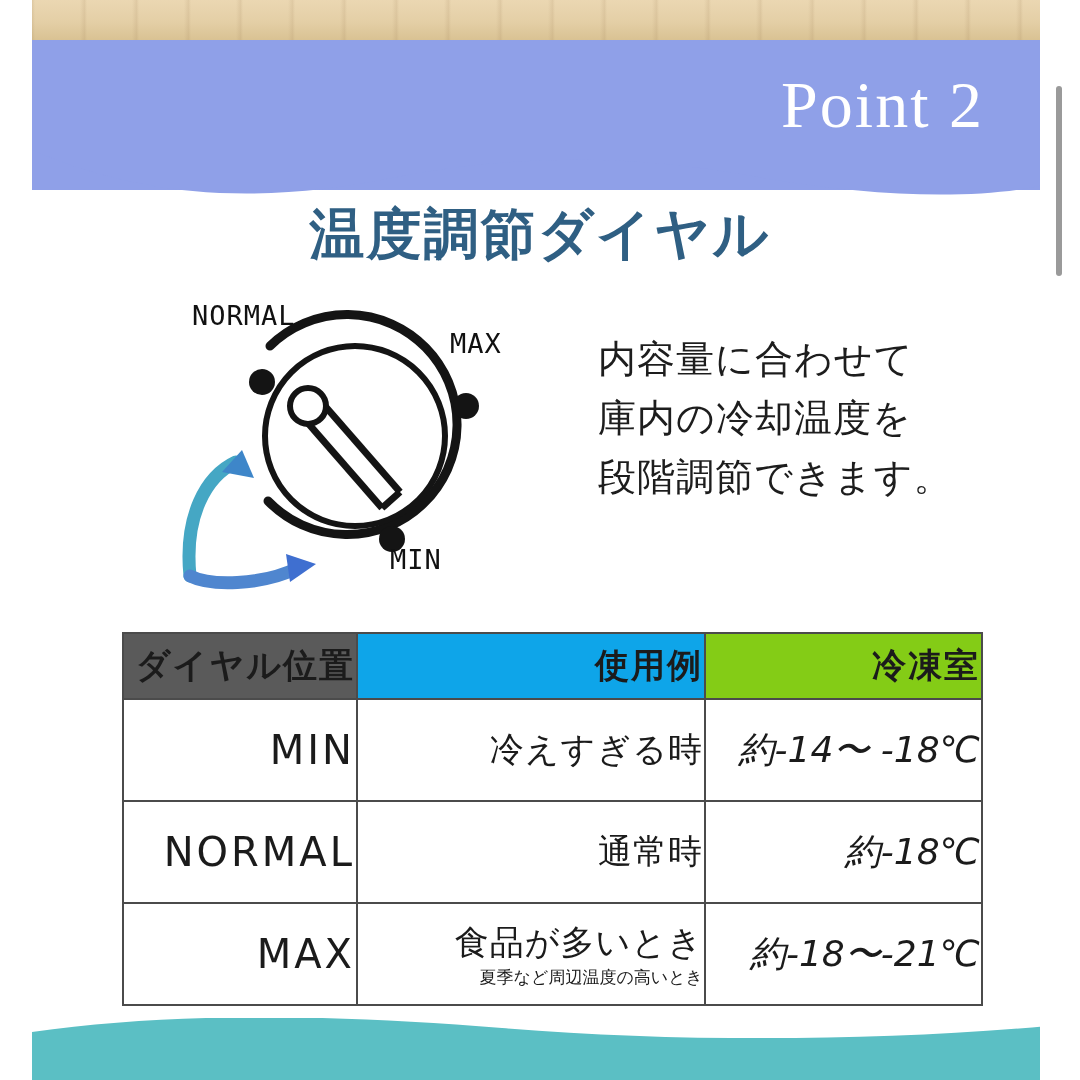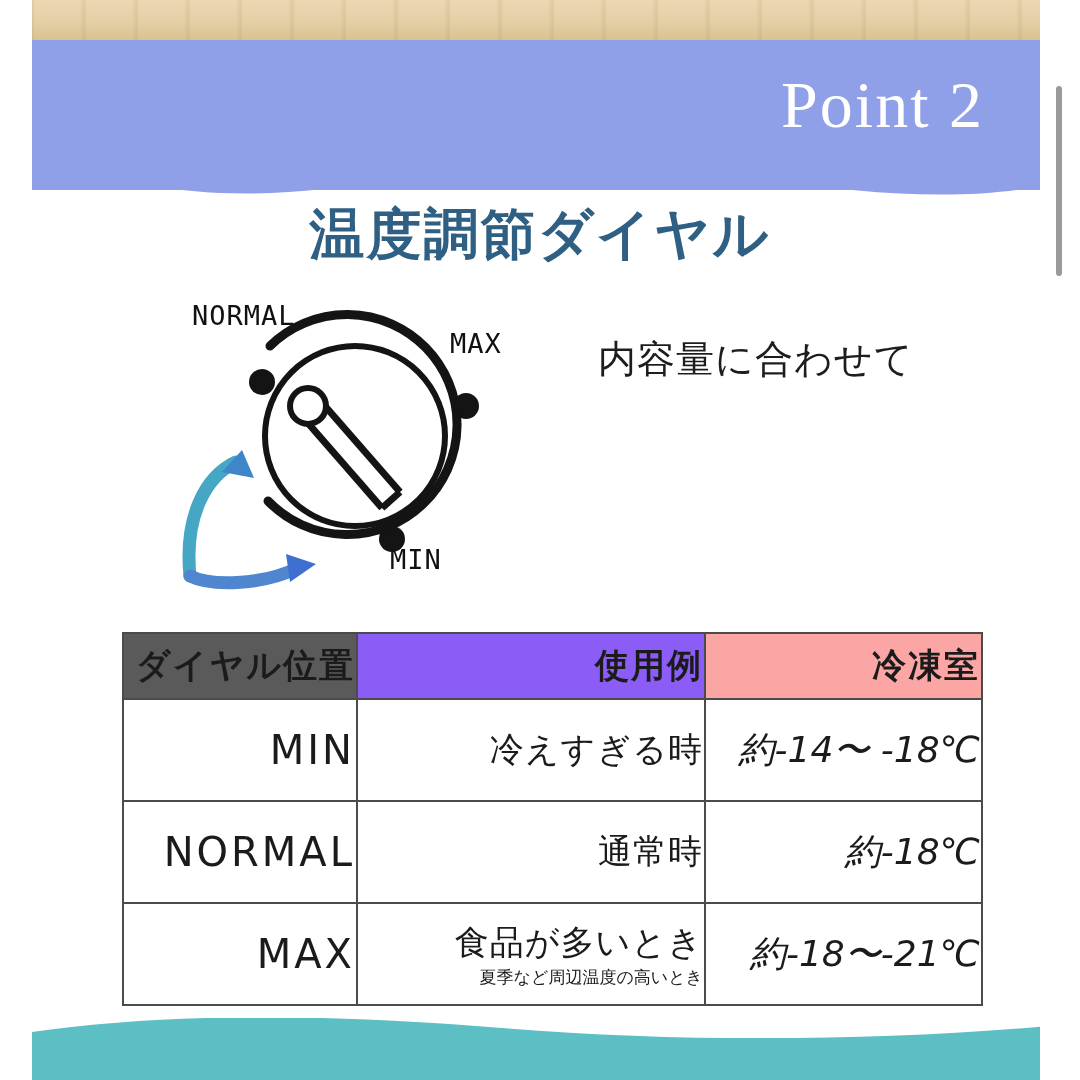--- a/index.html
+++ b/index.html
@@ -75,22 +75,22 @@
   }
   .tbl th, .tbl td{
     border:2px solid #4b4b4b;
     text-align:right;
     vertical-align:middle;
     font-family:"DejaVu Sans", sans-serif;
     color:#1b1b1b;
   }
   .tbl th{height:62px;font-weight:600;font-size:34px;letter-spacing:2px;}
   .th-dial{background:#5a5a5a;color:#fff;width:230px;}
-  .th-use{background:#8b5cf6;color:#fff;width:344px;}
-  .th-freezer{background:#fca5a5;color:#fff;width:262px;padding-left:12px;}
+  .th-use{background:#0ea5e9;color:#fff;width:344px;}
+  .th-freezer{background:#84cc16;color:#fff;width:262px;padding-left:12px;}
   .tbl td{height:98px;background:#fff;}
   .c-dial{font-family:"DejaVu Sans", sans-serif;font-size:40px;letter-spacing:3px;}
   .c-use{font-size:34px;letter-spacing:1px;padding-left:40px;}
   .c-temp{font-size:36px;letter-spacing:0px;font-style:italic;}
   .sub{display:block;font-size:17px;letter-spacing:0px;margin-top:0;}
 
   
   .bottom-band{
     position:absolute;left:32px;bottom:0;width:1016px;height:42px;background:#5bbfc4;
   }
@@ -146,20 +146,22 @@
       <path d="M40,290 C60,300 110,300 148,282" fill="none" stroke="#4f86cf" stroke-width="13" stroke-linecap="round"></path>
       <path d="M136,268 L166,278 L140,296 Z" fill="#3f6fd0"></path>
     </svg>
     <div class="dial-label lbl-normal">NORMAL</div>
     <div class="dial-label lbl-max">MAX</div>
     <div class="dial-label lbl-min">MIN</div>
   </div>
 
   <div class="desc">
     <div>内容量に合わせて</div>
+    <div>庫内の冷却温度を</div>
+    <div>段階調節できます。</div>
   </div>
 
   <table class="tbl">
     <thead>
       <tr>
         <th class="th-dial">ダイヤル位置</th>
         <th class="th-use">使用例</th>
         <th class="th-freezer">冷凍室</th>
       </tr>
     </thead>

